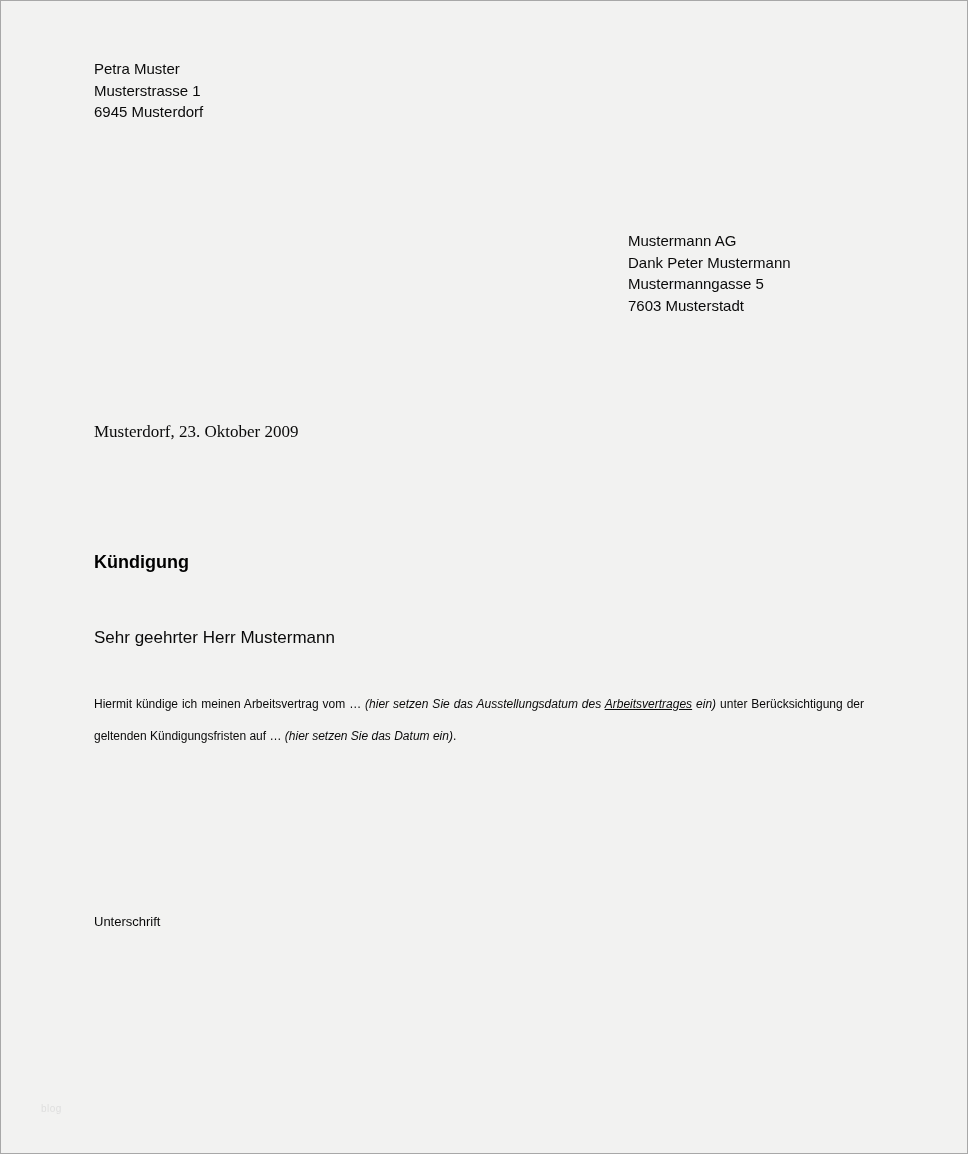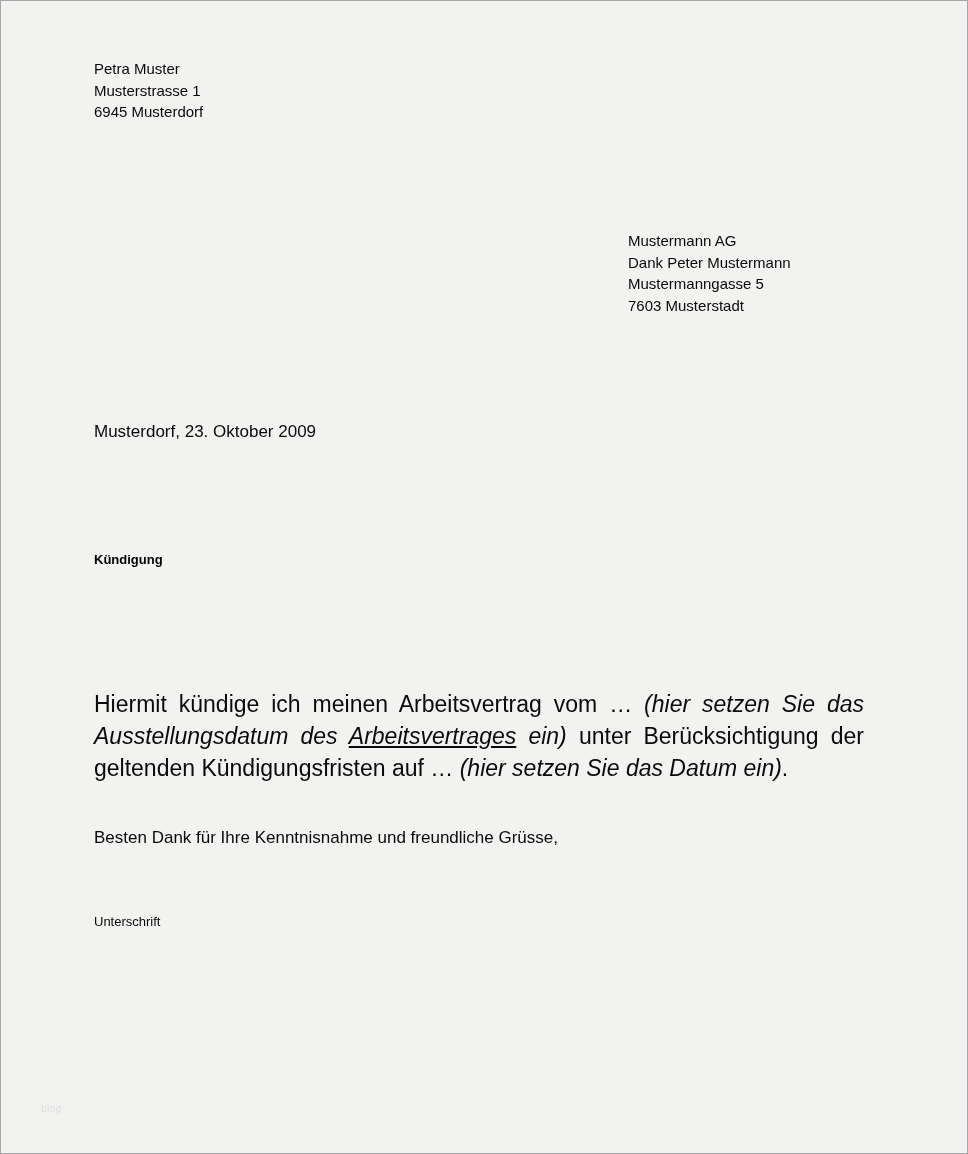--- a/index.html
+++ b/index.html
@@ -21,42 +21,43 @@
     font-size: 15px;
     line-height: 21.5px;
     color: #0a0a0a;
   }
   .dateline {
     position: absolute;
     left: 93px;
     top: 421px;
     font-size: 17px;
     color: #0a0a0a;
+    font-family: Liberation Serif, serif;
   }
   .subject {
     position: absolute;
     left: 93px;
     top: 551px;
-    font-size: 13px;
+    font-size: 18px;
     font-weight: bold;
     color: #000000;
   }
   .salutation {
     position: absolute;
     left: 93px;
     top: 627px;
     font-size: 17px;
     color: #0a0a0a;
   }
   .body-par {
     position: absolute;
     left: 93px;
     top: 687px;
     width: 770px;
-    font-size: 23px;
+    font-size: 12px;
     line-height: 32px;
     text-align: justify;
     color: #0a0a0a;
   }
   .italic { font-style: italic; }
   .italic-underline { font-style: italic; text-decoration: underline; }
   .closing {
     position: absolute;
     left: 93px;
     top: 827px;
@@ -96,22 +97,22 @@
     <div class="addr-line">Mustermann AG</div>
     <div class="addr-line">Dank Peter Mustermann</div>
     <div class="addr-line">Mustermanngasse 5</div>
     <div class="addr-line">7603 Musterstadt</div>
   </div>
 
   <div class="dateline">Musterdorf, 23. Oktober 2009</div>
 
   <div class="subject">Kündigung</div>
 
+  <div class="salutation">Sehr geehrter Herr Mustermann</div>
 
   <p class="body-par"><span>Hiermit kündige ich meinen Arbeitsvertrag vom … </span><span class="italic">(hier setzen Sie das Ausstellungsdatum des </span><span class="italic-underline">Arbeitsvertrages</span><span class="italic"> ein)</span><span> unter Berücksichtigung der geltenden Kündigungsfristen auf … </span><span class="italic">(hier setzen Sie das Datum ein)</span><span>.</span></p>
 
-  <div class="closing">Besten Dank für Ihre Kenntnisnahme und freundliche Grüsse,</div>
 
   <div class="signature">Unterschrift</div>
 
   <div class="watermark">blog</div>
 
 </div>
 
 </body></html>

